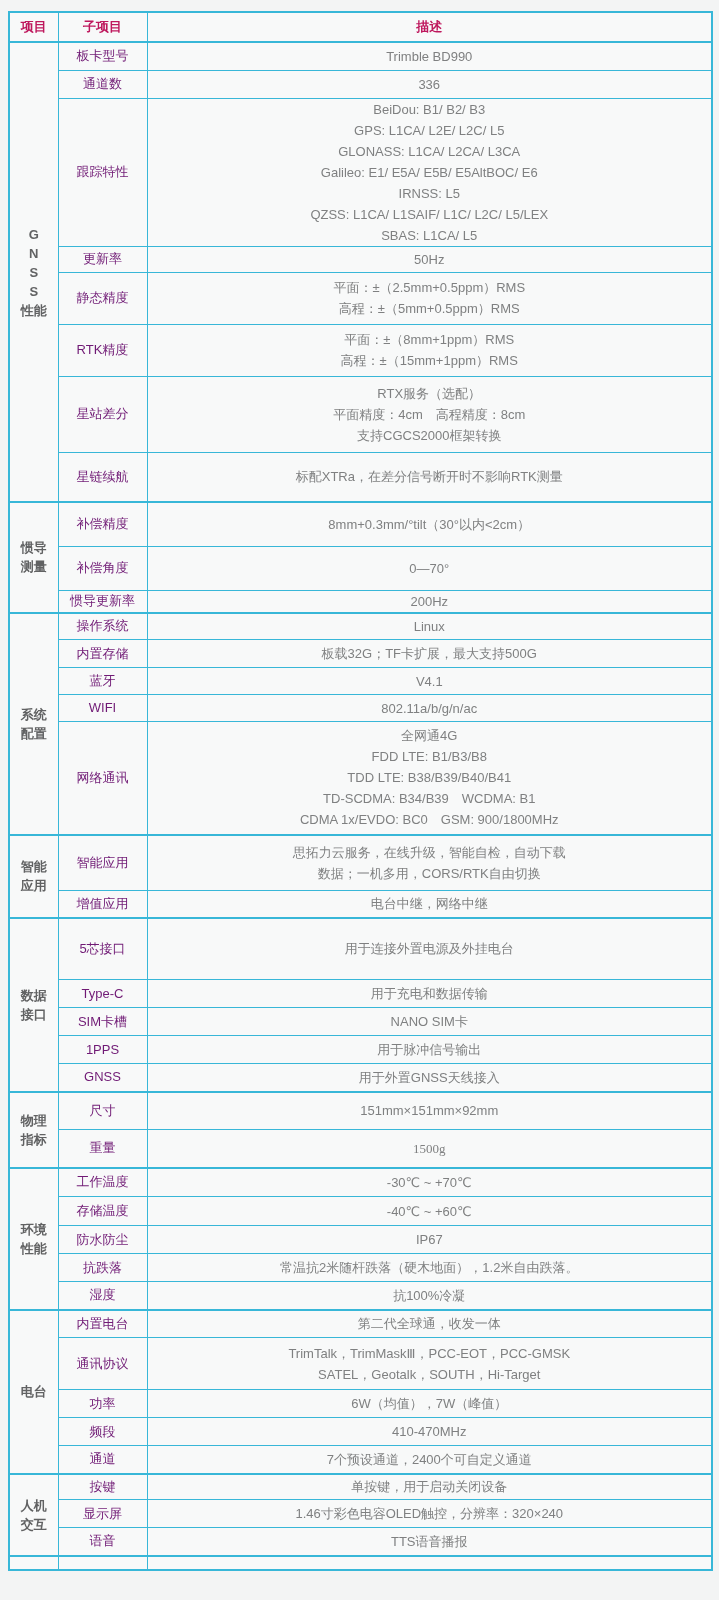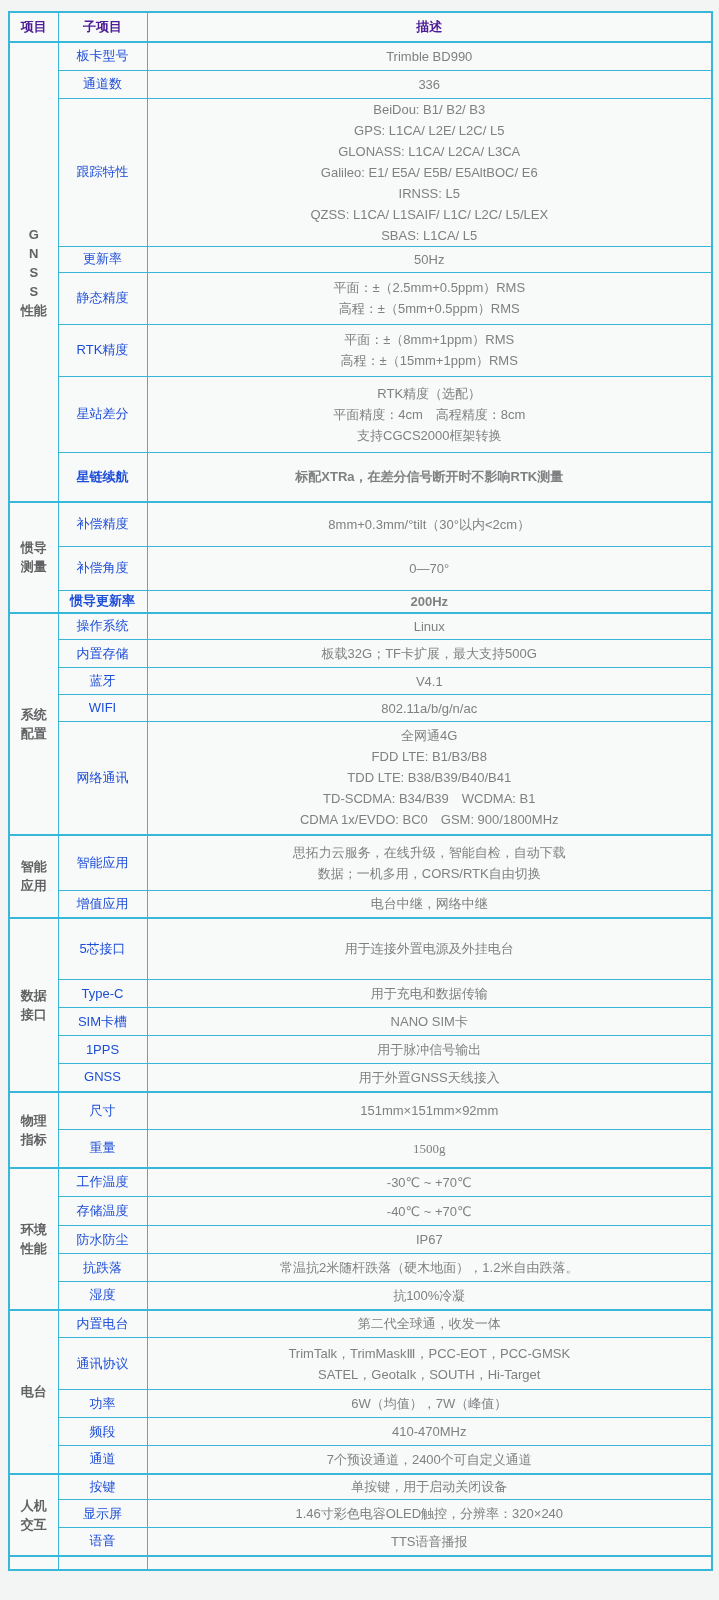--- a/index.html
+++ b/index.html
@@ -32,31 +32,31 @@
     font-size: 13px;
     color: #7f8081;
     overflow: hidden;
   }
   tbody.group {
     border-top: 2px solid #38b7d8;
     border-bottom: 2px solid #38b7d8;
   }
   thead th {
     font-weight: bold;
-    color: #4c1d95;
+    color: #be185d;
     height: 28px;
   }
   td.group-label {
     font-weight: bold;
     color: #616263;
     line-height: 19px;
     white-space: pre-line;
   }
   td.sub-cell {
-    color: #1d4ed8;
+    color: #701a75;
     line-height: 18px;
   }
   td.desc-cell .desc-line {
     line-height: 21px;
   }
 </style>
 </head>
 <body>
 
 <table class="spec">
@@ -118,26 +118,26 @@
       <tr style="height: 52px; padding-left: 36px;">
         <td class="sub-cell">RTK精度</td>
         <td class="desc-cell">
           <div class="desc-line">平面：±（8mm+1ppm）RMS</div>
           <div class="desc-line">高程：±（15mm+1ppm）RMS</div>
         </td>
       </tr>
       <tr style="height: 76px;">
         <td class="sub-cell">星站差分</td>
         <td class="desc-cell">
-          <div class="desc-line">RTK精度（选配）</div>
+          <div class="desc-line">RTX服务（选配）</div>
           <div class="desc-line">平面精度：4cm　高程精度：8cm</div>
           <div class="desc-line">支持CGCS2000框架转换</div>
         </td>
       </tr>
-      <tr style="height: 50px; font-weight: bold;">
+      <tr style="height: 50px;">
         <td class="sub-cell">星链续航</td>
         <td class="desc-cell">
           <div class="desc-line">标配XTRa，在差分信号断开时不影响RTK测量</div>
         </td>
       </tr>
     </tbody>
     <tbody class="group">
       <tr style="height: 44px;">
         <td class="group-label" rowspan="3">惯导
 测量</td>
@@ -145,21 +145,21 @@
         <td class="desc-cell">
           <div class="desc-line">8mm+0.3mm/°tilt（30°以内&lt;2cm）</div>
         </td>
       </tr>
       <tr style="height: 44px;">
         <td class="sub-cell">补偿角度</td>
         <td class="desc-cell">
           <div class="desc-line">0—70°</div>
         </td>
       </tr>
-      <tr style="height: 19px; font-weight: bold;">
+      <tr style="height: 19px;">
         <td class="sub-cell">惯导更新率</td>
         <td class="desc-cell">
           <div class="desc-line">200Hz</div>
         </td>
       </tr>
     </tbody>
     <tbody class="group">
       <tr style="height: 27px;">
         <td class="group-label" rowspan="5">系统
 配置</td>
@@ -269,21 +269,21 @@
         <td class="group-label" rowspan="5">环境
 性能</td>
         <td class="sub-cell">工作温度</td>
         <td class="desc-cell">
           <div class="desc-line">-30℃ ~ +70℃</div>
         </td>
       </tr>
       <tr style="height: 29px;">
         <td class="sub-cell">存储温度</td>
         <td class="desc-cell">
-          <div class="desc-line">-40℃ ~ +70℃</div>
+          <div class="desc-line">-40℃ ~ +60℃</div>
         </td>
       </tr>
       <tr style="height: 28px;">
         <td class="sub-cell">防水防尘</td>
         <td class="desc-cell">
           <div class="desc-line">IP67</div>
         </td>
       </tr>
       <tr style="height: 28px; margin-top: 18px;">
         <td class="sub-cell">抗跌落</td>

